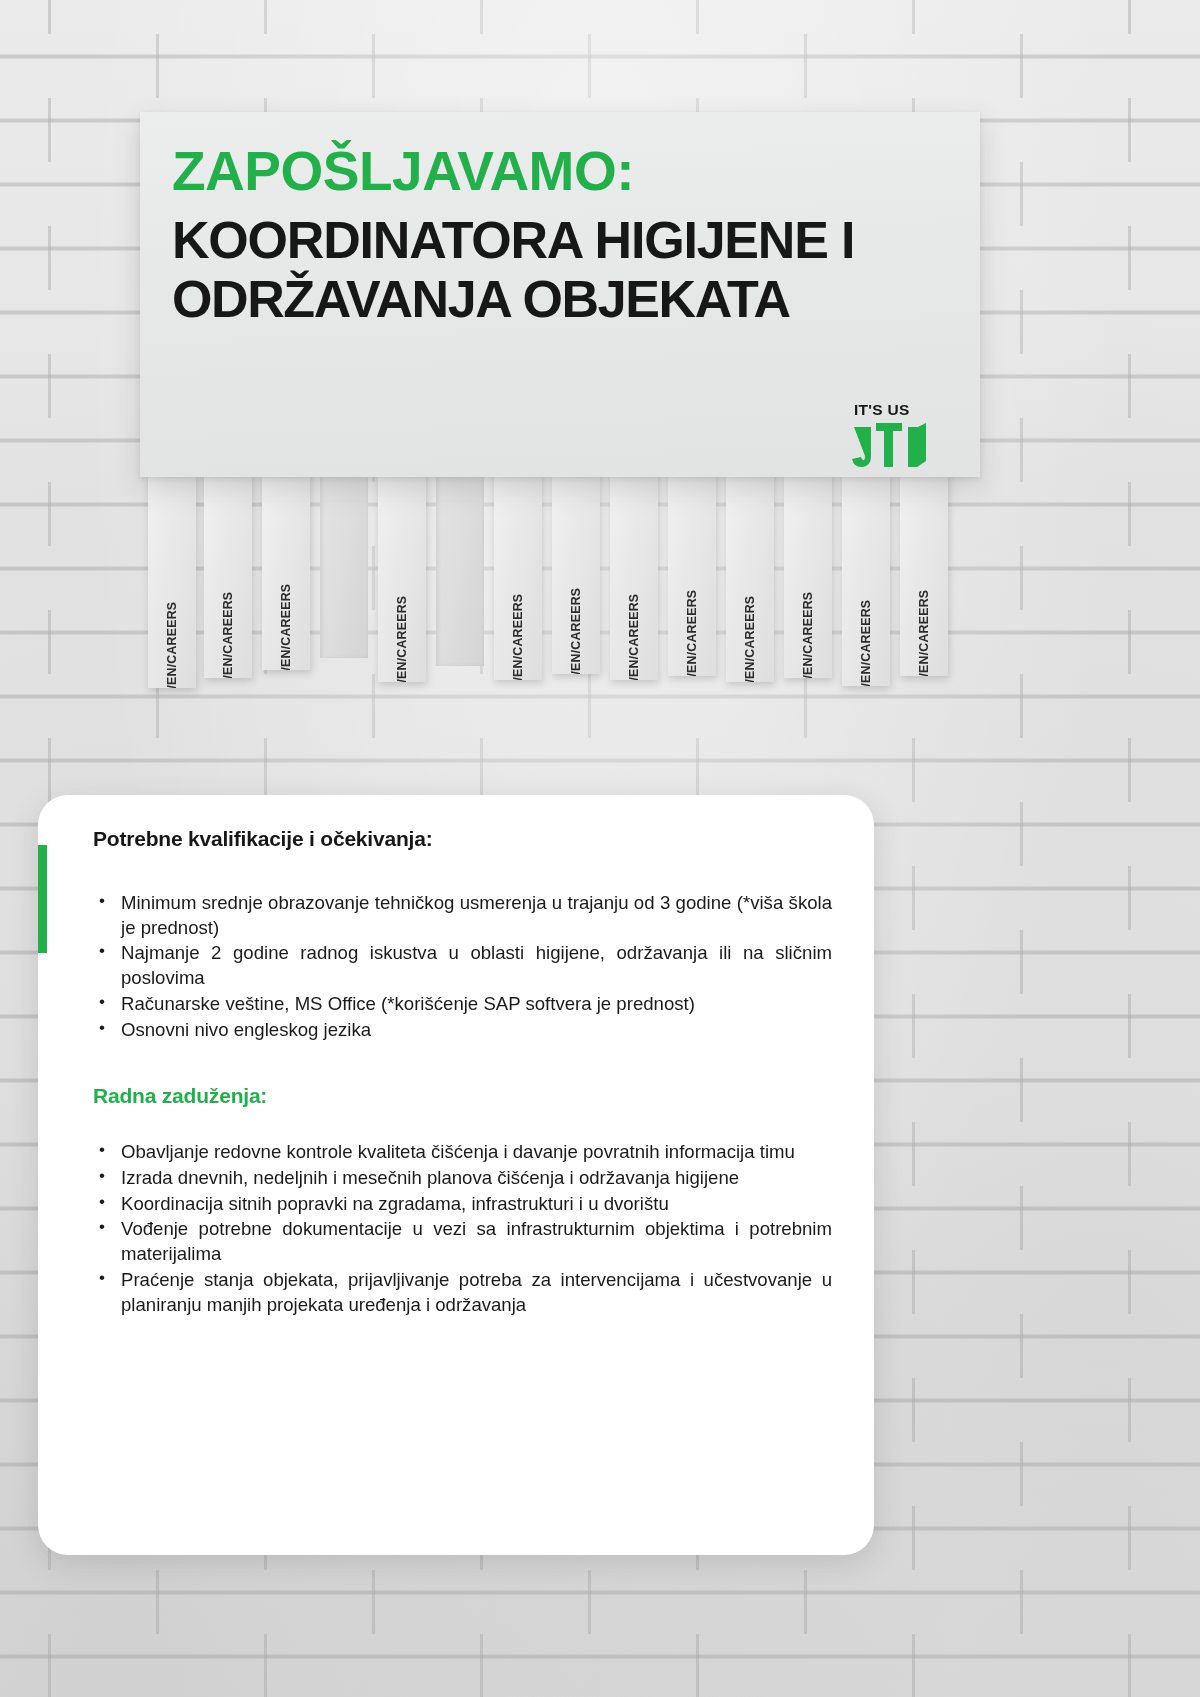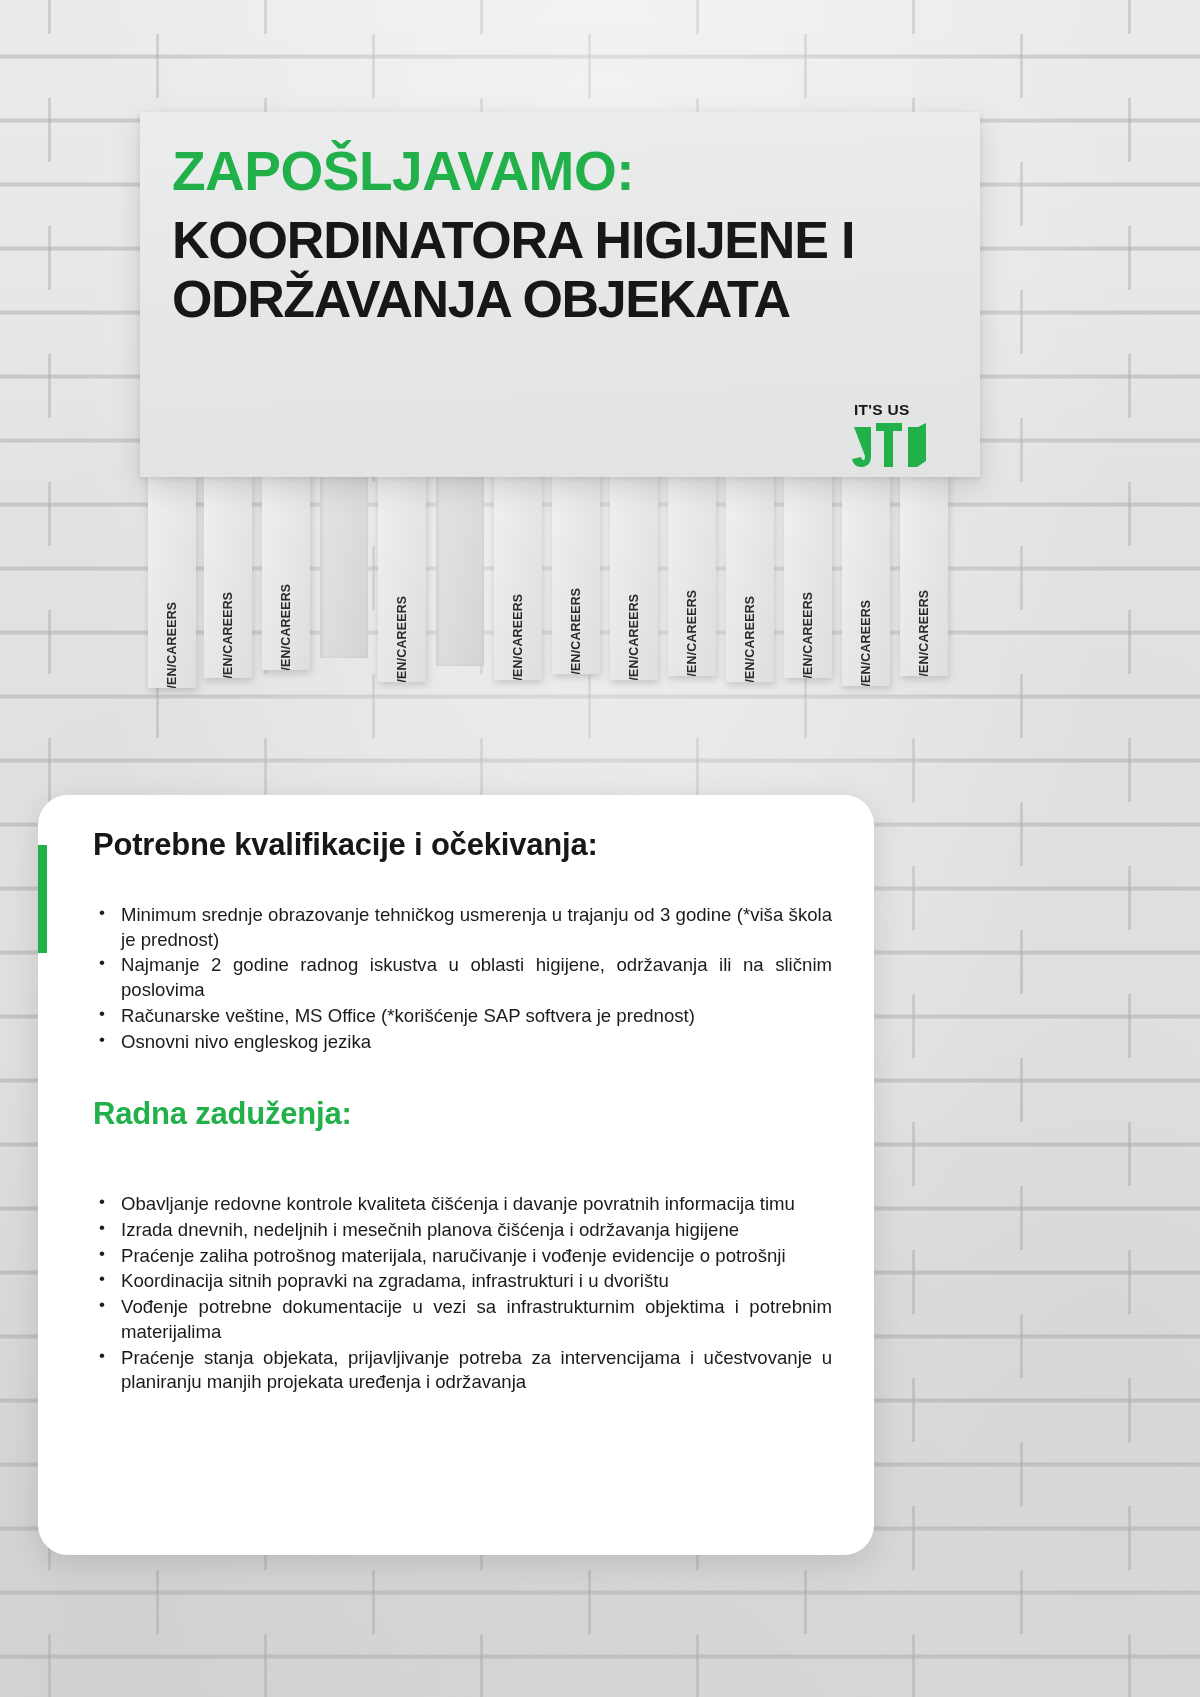--- a/index.html
+++ b/index.html
@@ -160,21 +160,21 @@
   }
 
   #card-inner {
     position: absolute;
     left: 55px;
     right: 42px;
     top: 32px;
   }
 
   h2.sec {
-    font-size: 31px;
+    font-size: 21px;
     font-weight: 800;
     color: #171717;
     letter-spacing: -0.2px;
     margin-bottom: 40px;
   }
   h2.sec.green { color: #22b04b; }
 
   ul.bullets {
     list-style: none;
     margin: 0 0 0 2px;
@@ -194,21 +194,21 @@
     content: "•";
     position: absolute;
     left: 4px;
     top: -1px;
     font-size: 17px;
     color: #1b1b1b;
   }
   .nojust { text-align: left; }
 
   #duties-block { margin-top: 42px; }
-  #duties-block h2.sec { margin-bottom: 60px; }
+  #duties-block h2.sec { margin-bottom: 32px; }
 </style>
 </head>
 <body>
 
 <div id="wall">
     <div class="vjoint" style="left: 48px; top: -30px; height: 64px;"></div>
     <div class="vjoint" style="left: 264px; top: -30px; height: 64px;"></div>
     <div class="vjoint" style="left: 480px; top: -30px; height: 64px;"></div>
     <div class="vjoint" style="left: 696px; top: -30px; height: 64px;"></div>
     <div class="vjoint" style="left: 912px; top: -30px; height: 64px;"></div>
@@ -436,21 +436,20 @@
           <li class="nojust"> Računarske veštine, MS Office (*korišćenje SAP softvera je prednost)</li>
           <li class="nojust">Osnovni nivo engleskog jezika</li>
         </ul>
     </section>
 
     <section id="duties-block">
       <h2 class="sec green">Radna zaduženja:</h2>
       <ul class="bullets" id="duty-list">
           <li>Obavljanje redovne kontrole kvaliteta čišćenja i davanje povratnih informacija timu</li>
           <li>Izrada dnevnih, nedeljnih i mesečnih planova čišćenja i održavanja higijene</li>
-          <li>Praćenje zaliha potrošnog materijala, naručivanje i vođenje evidencije o potrošnji</li>
           <li class="nojust">Koordinacija sitnih popravki na zgradama, infrastrukturi i u dvorištu</li>
           <li>Vođenje potrebne dokumentacije u vezi sa infrastrukturnim objektima i potrebnim materijalima</li>
           <li>Praćenje stanja objekata, prijavljivanje potreba za intervencijama i učestvovanje u planiranju manjih projekata uređenja i održavanja</li>
         </ul>
     </section>
 
   </div>
 </div>
 
 </body></html>

